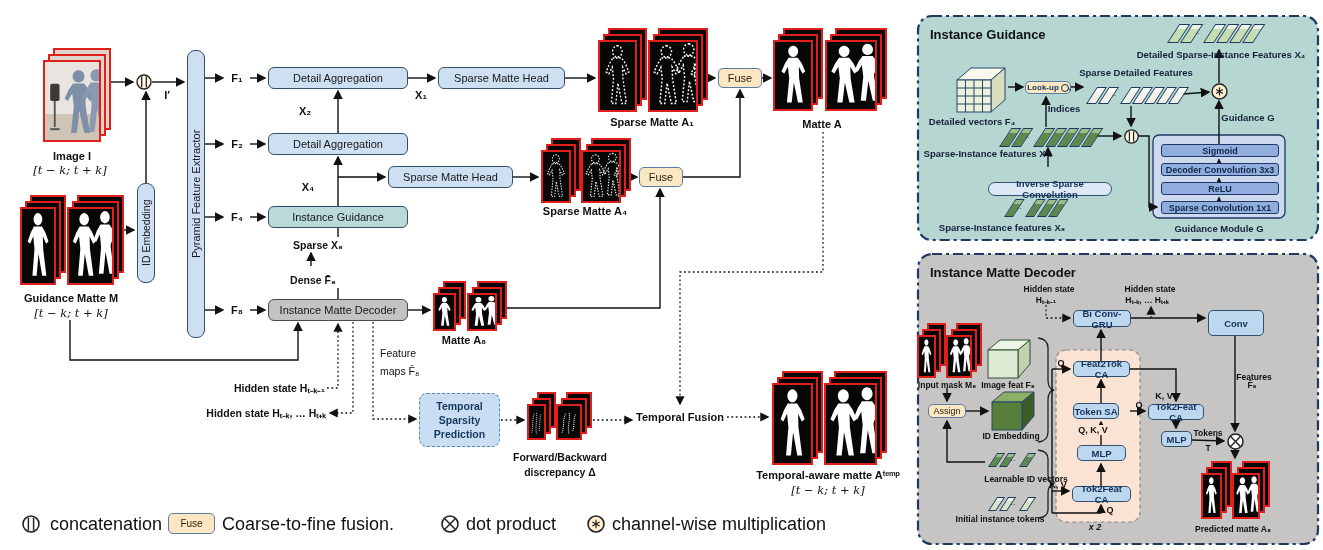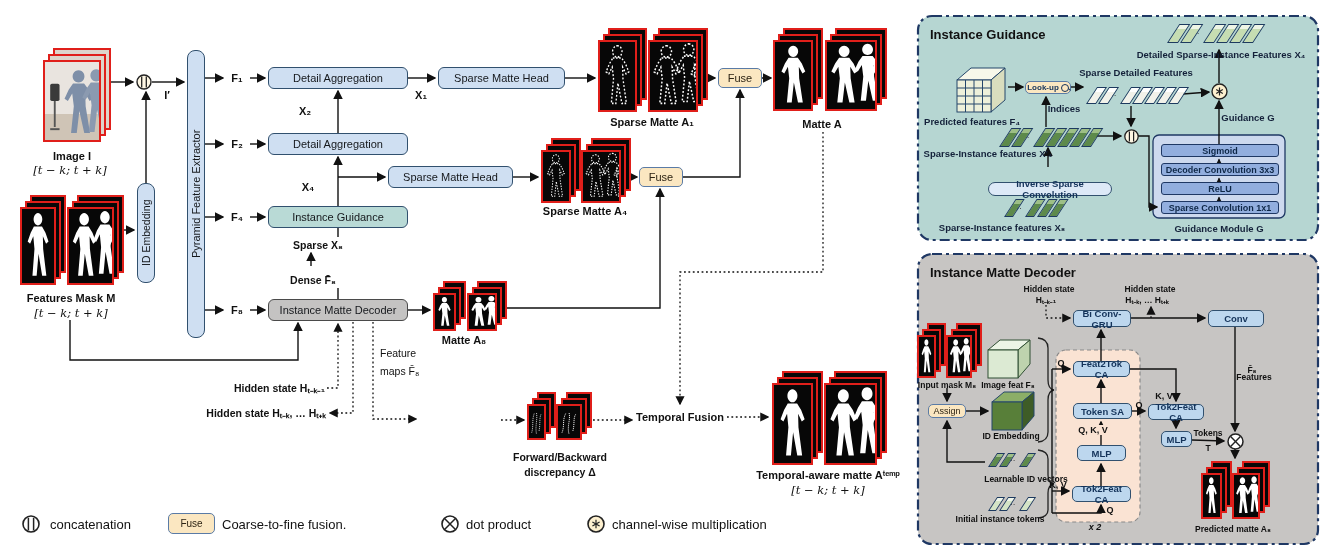--- a/index.html
+++ b/index.html
@@ -6,21 +6,21 @@
   #canvas{position:relative;width:1323px;height:550px;background:#fff;overflow:hidden;
           font-family:"Liberation Sans",sans-serif;}
   #wires{position:absolute;left:0;top:0;z-index:1;}
   .lb{position:absolute;z-index:5;transform:translate(-50%,-50%);white-space:nowrap;
       font-size:11px;color:#111;text-align:center;}
   .la{transform:translate(0,-50%);text-align:left;}
   .ra{transform:translate(-100%,-50%);text-align:right;}
   .b{font-weight:700;}
   .sb{font-weight:700;}
   .s10{font-size:10.5px;} .s95{font-size:9.5px;} .s9{font-size:9px;} .s85{font-size:8.5px;}
-  .s12{font-size:13px;} .s13{font-size:13px;}
+  .s12{font-size:18px;} .s13{font-size:13px;}
   .navy{color:#14213a;}
   .math{font-family:"DejaVu Serif",serif;font-style:italic;font-size:11.5px;}
   .bx{position:absolute;z-index:4;box-sizing:border-box;border:1.4px solid #31506e;background:#cfdff2;
       border-radius:6px;display:flex;align-items:center;justify-content:center;
       font-size:11px;color:#15181c;text-align:center;}
   .vbx{writing-mode:vertical-rl;transform:rotate(180deg);border-radius:8px;}
   .teal{background:#b9dad6;}
   .gray{background:#c4c3c2;border-color:#4a4a4a;}
   .cream{background:#fbe7c1;border-color:#5a7ba6;border-radius:5px;font-size:11px;color:#2d2414;}
   .blue2{background:#bdd7ee;color:#14335a;font-weight:600;font-size:9.5px;border-radius:5px;}
@@ -335,24 +335,29 @@
 <div class="bx vbx" style="left:137px;top:183px;width:18px;height:100px;font-size:10.5px">ID Embedding</div>
 <div class="bx vbx" style="left:187px;top:50px;width:18px;height:288px">Pyramid Feature Extractor</div>
 <div class="bx" style="left:268px;top:67px;width:140px;height:22px">Detail Aggregation</div>
 <div class="bx" style="left:268px;top:133px;width:140px;height:22px">Detail Aggregation</div>
 <div class="bx teal" style="left:268px;top:206px;width:140px;height:22px">Instance Guidance</div>
 <div class="bx gray" style="left:268px;top:299px;width:140px;height:22px">Instance Matte Decoder</div>
 <div class="bx" style="left:438px;top:67px;width:127px;height:22px">Sparse Matte Head</div>
 <div class="bx" style="left:388px;top:166px;width:125px;height:22px">Sparse Matte Head</div>
 <div class="bx cream" style="left:718px;top:68px;width:44px;height:20px">Fuse</div>
 <div class="bx cream" style="left:639px;top:167px;width:44px;height:20px">Fuse</div>
+<div class="bx dashedbx" style="left:419px;top:393px;width:81px;height:54px">
+  <span>Temporal</span>
+  <span>Sparsity</span>
+  <span>Prediction</span>
+</div>
 
 <div class="lb sb" style="left:72px;top:156px">Image I</div>
 <div class="lb math" style="left:70px;top:170px">[t − k; t + k]</div>
-<div class="lb sb" style="left:71px;top:298px">Features Mask M</div>
+<div class="lb sb" style="left:71px;top:298px">Guidance Matte M</div>
 <div class="lb math" style="left:71px;top:313px">[t − k; t + k]</div>
 <div class="lb b" style="left:167px;top:95px">I′</div>
 <div class="lb b" style="left:237px;top:78px">F₁</div>
 <div class="lb b" style="left:237px;top:144px">F₂</div>
 <div class="lb b" style="left:237px;top:217px">F₄</div>
 <div class="lb b" style="left:237px;top:310px">F₈</div>
 <div class="lb b" style="left:421px;top:95px">X₁</div>
 <div class="lb b" style="left:305px;top:111px">X₂</div>
 <div class="lb b" style="left:308px;top:187px">X₄</div>
 <div class="lb s10 sb" style="left:318px;top:245px">Sparse X₈</div>
@@ -409,21 +414,21 @@
 <div class="cube" style="left:955px;top:66px">
   <svg width="52" height="48">
         <g stroke="#24466b" stroke-width="1">
           <polygon points="2,14 36,14 50,2 16,2" fill="#f7f8ea"></polygon>
           <polygon points="36,14 50,2 50,34 36,46" fill="#d9ddbe"></polygon>
           <rect x="2" y="14" width="34" height="32" fill="#edf0da"></rect>
           <path d="M10.5,14 V46 M19,14 V46 M27.5,14 V46 M2,22 H36 M2,30 H36 M2,38 H36" fill="none"></path>
         </g>
       </svg>
 </div>
-<div class="lb s95 sb navy" style="left:972px;top:121px">Predicted features F₄</div>
+<div class="lb s95 sb navy" style="left:972px;top:121px">Detailed vectors F₄</div>
 <div class="bx cream" style="left:1025px;top:81px;width:46px;height:13px;font-size:8px;font-weight:700;color:#14335a">
       <span>Look-up</span>
       <span class="magic"></span>
     </div>
 <div class="lb s95 sb navy" style="left:1064px;top:108px">Indices</div>
 <div class="lb s95 sb navy" style="left:1136px;top:72px">Sparse Detailed Features</div>
 <div class="bars" style="left:1086px;top:87px">
       <span class="bar white" style="width:7.5px;height:15px"></span>
       <span class="bar white" style="width:7.5px;height:15px"></span>
       <span class="bdots">··</span>
@@ -469,21 +474,21 @@
 <div class="bx blue3" style="left:1161px;top:182px;width:118px;height:13px">ReLU</div>
 <div class="bx blue3" style="left:1161px;top:201px;width:118px;height:13px">Sparse Convolution 1x1</div>
 <div class="lb s95 sb navy" style="left:1219px;top:228px">Guidance Module G</div>
 
 <div class="lb s13 b la" style="left:930px;top:272px">Instance Matte Decoder</div>
 <div class="lb s85 b" style="left:1049px;top:289px">Hidden state</div>
 <div class="lb s85 b" style="left:1046px;top:299px">Hₜ₋ₖ₋₁</div>
 <div class="lb s85 b" style="left:1150px;top:289px">Hidden state</div>
 <div class="lb s85 b" style="left:1147px;top:299px">Hₜ₋ₖ, … Hₜ₊ₖ</div>
 <div class="bx blue2" style="left:1073px;top:310px;width:58px;height:17px">Bi Conv-GRU</div>
-<div class="bx blue2" style="left:1208px;top:310px;width:56px;height:17px">Conv</div>
+<div class="bx blue2" style="left:1208px;top:310px;width:56px;height:26px">Conv</div>
 <div class="lb s85 sb" style="left:947px;top:385px">Input mask M₈</div>
 <div class="cube" style="left:986px;top:338px">
   <svg width="46" height="42">
         <g stroke="#2f4f33" stroke-width="1">
           <polygon points="2,12 32,12 44,2 14,2" fill="#ecf5e6"></polygon>
           <polygon points="32,12 44,2 44,26 32,40" fill="#bed3ae"></polygon>
           <rect x="2" y="12" width="30" height="28" fill="#dcead3"></rect>
         </g>
       </svg>
 </div>
@@ -507,35 +512,35 @@
     </div>
 <div class="lb s85 sb" style="left:1026px;top:479px">Learnable ID vectors</div>
 <div class="bars" style="left:988px;top:497px">
       <span class="bar light2" style="width:6px;height:12px"></span>
       <span class="bar light2" style="width:6px;height:12px"></span>
       <span class="bdots">··</span>
       <span class="bar light2" style="width:6px;height:12px"></span>
     </div>
 <div class="lb s85 sb" style="left:1000px;top:519px">Initial instance tokens</div>
 <div class="bx blue2" style="left:1073px;top:361px;width:57px;height:16px">Feat2Tok CA</div>
-<div class="bx blue2" style="left:1073px;top:403px;width:59px;height:16px">Token SA</div>
+<div class="bx blue2" style="left:1073px;top:403px;width:46px;height:16px">Token SA</div>
 <div class="bx blue2" style="left:1077px;top:445px;width:49px;height:16px">MLP</div>
 <div class="bx blue2" style="left:1072px;top:486px;width:59px;height:16px">Tok2Feat CA</div>
 <div class="bx blue2" style="left:1148px;top:404px;width:56px;height:16px">Tok2Feat CA</div>
 <div class="bx blue2" style="left:1161px;top:431px;width:31px;height:16px">MLP</div>
 <div class="lb s9 b" style="left:1061px;top:363px">Q</div>
 <div class="lb s9 b qkvbg" style="left:1093px;top:430px">Q, K, V</div>
 <div class="lb s9 b" style="left:1058px;top:485px">K, V</div>
 <div class="lb s9 b" style="left:1110px;top:510px">Q</div>
 <div class="lb s9 b" style="left:1164px;top:396px">K, V</div>
 <div class="lb s9 b" style="left:1139px;top:405px">Q</div>
 <div class="lb s85 sb" style="left:1208px;top:433px">Tokens</div>
 <div class="lb s85 b" style="left:1208px;top:448px">T</div>
 <div class="lb s85 sb" style="left:1254px;top:377px">Features</div>
-<div class="lb s85 b" style="left:1252px;top:370px">F̄₈</div>
+<div class="lb s85 b" style="left:1252px;top:385px">F̄₈</div>
 <div class="lb s9 b" style="left:1095px;top:527px;font-style:italic">x 2</div>
 <div class="lb s85 sb" style="left:1233px;top:529px">Predicted matte A₈</div>
 
 <div class="sym" style="left:22px;top:515px">
   <svg width="18" height="18">
         <circle cx="9" cy="9" r="8" fill="#fff" stroke="#222" stroke-width="1.6"></circle>
         <line x1="6.4" y1="2.7" x2="6.4" y2="15.3" stroke="#222" stroke-width="1.5"></line>
         <line x1="11.6" y1="2.7" x2="11.6" y2="15.3" stroke="#222" stroke-width="1.5"></line>
       </svg>
 </div>

